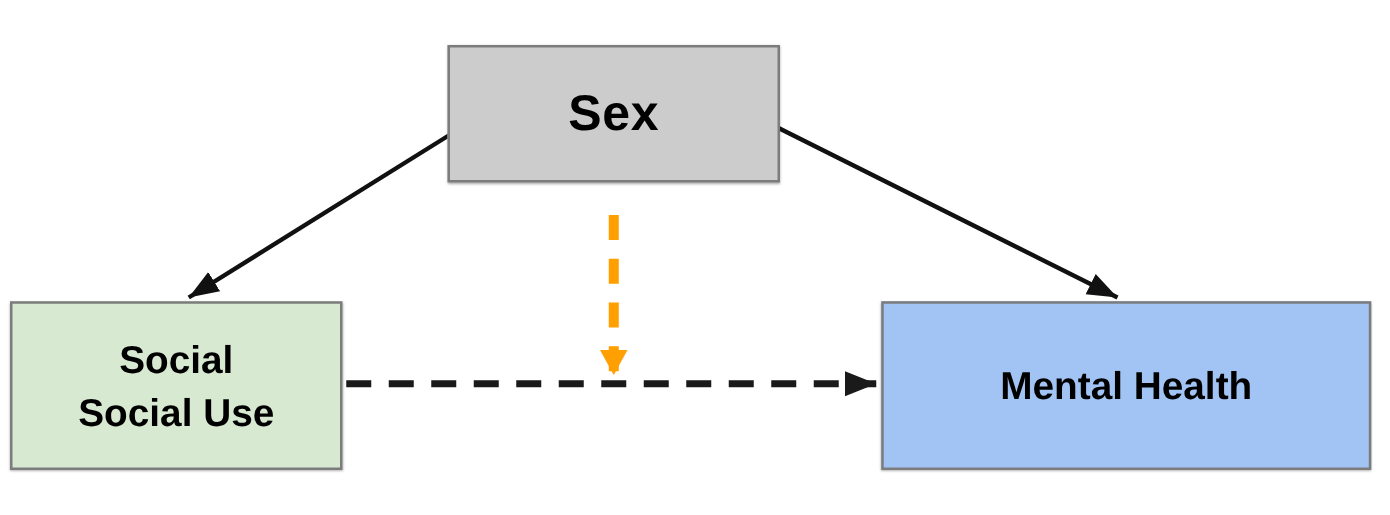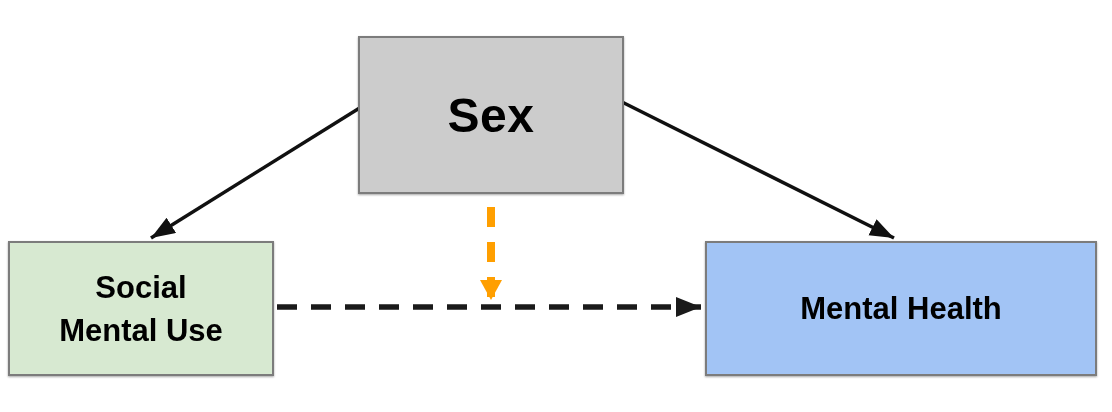--- a/index.html
+++ b/index.html
@@ -29,22 +29,22 @@
     display: flex;
     flex-direction: column;
     align-items: center;
     justify-content: center;
     text-align: center;
     color: #000000;
     font-weight: bold;
   }
   .node-moderator {
     left: 358px; top: 36px;
-    width: 266px; height: 158px;
-    font-size: 48px;
+    width: 266px; height: 110px;
+    font-size: 40px;
     letter-spacing: 0.5px;
     text-align: center;
   }
   .node-predictor {
     left: 8px; top: 241px;
     width: 266px; height: 135px;
     font-size: 31px;
     line-height: 43px;
   }
   .node-outcome {
@@ -82,20 +82,20 @@
 
     <line x1="491" y1="172" x2="491" y2="300" stroke-width="8" stroke-dasharray="20 15" marker-end="url(#head-moderation)" stroke="#ff9f00"></line>
   </svg>
 
   <div class="node node-moderator" style="background-color: rgb(204, 204, 204);">
     <span class="line">Sex</span>
   </div>
 
   <div class="node node-predictor" style="background-color: rgb(215, 233, 209);">
     <span class="line">Social</span>
-    <span class="line">Mental Use</span>
+    <span class="line">Social Use</span>
   </div>
 
   <div class="node node-outcome" style="background-color: rgb(162, 196, 245);">
     <span class="line">Mental Health</span>
   </div>
 
 </div>
 
 </body></html>

